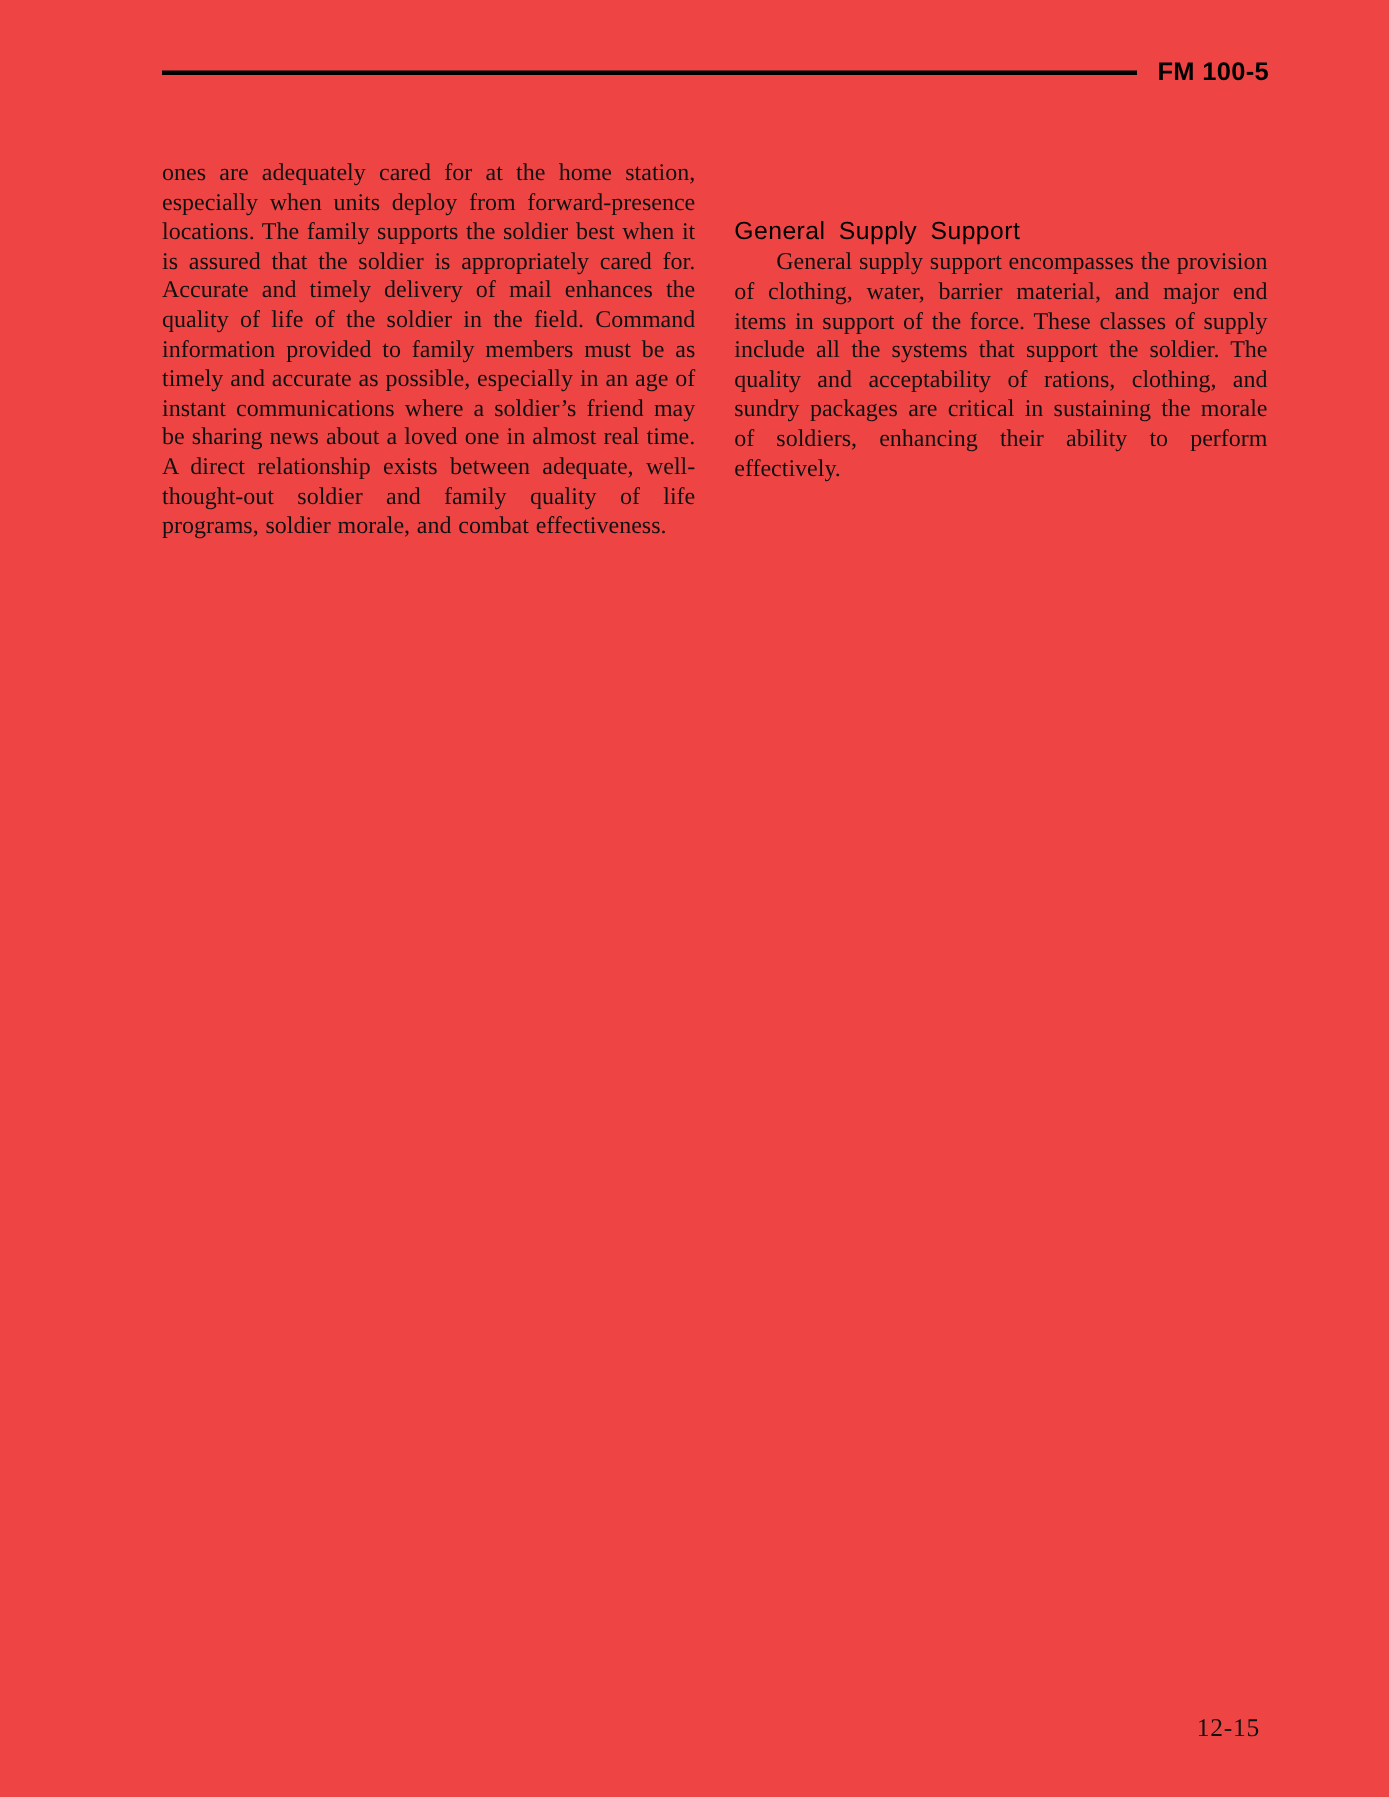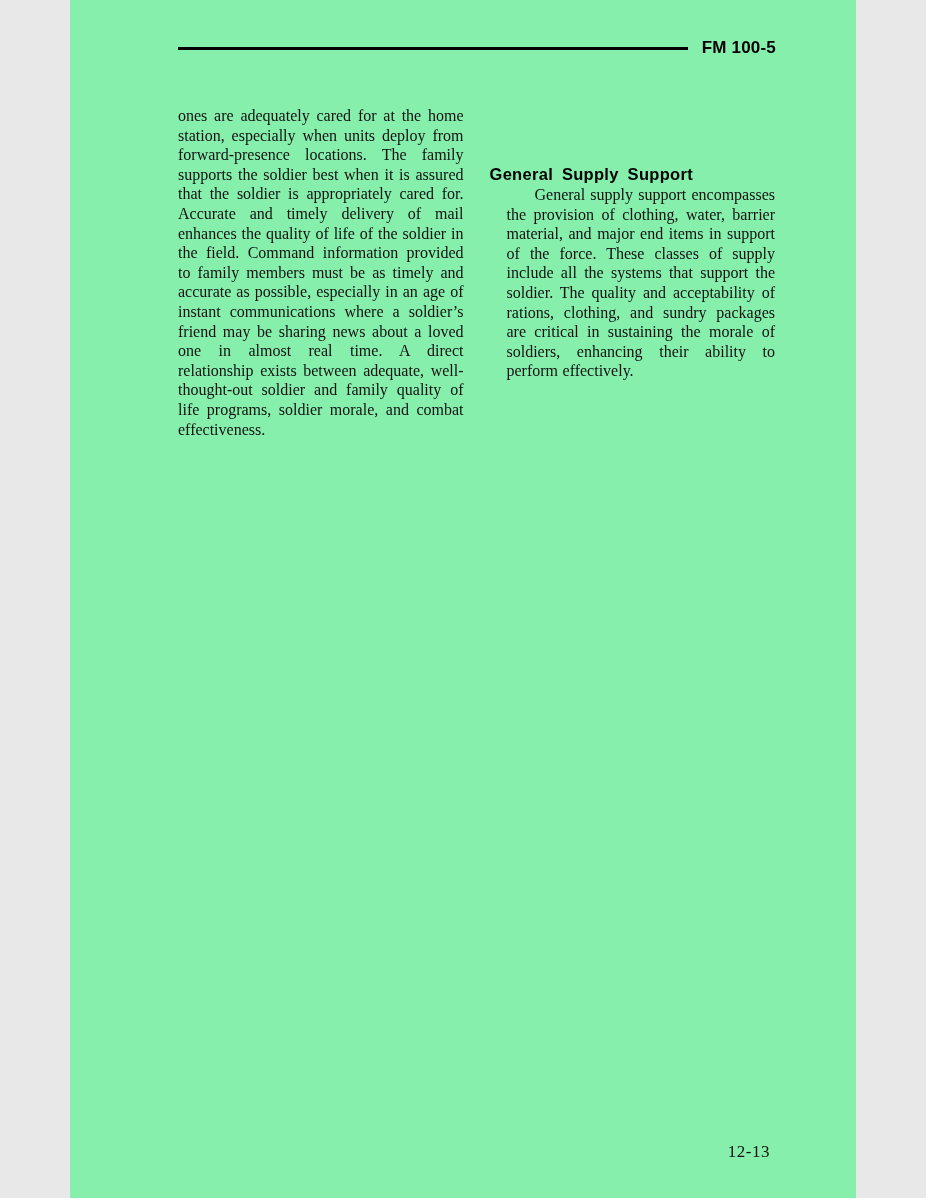--- a/index.html
+++ b/index.html
@@ -2,24 +2,24 @@
 <html><head>
 <meta charset="utf-8">
 <style>
   html, body {
     margin: 0;
     padding: 0;
     background: #e8e8e8;
   }
   .page {
     position: relative;
-    width: 786px;
+    width: 926px;
     height: 1198px;
     margin: 0 auto;
-    background: #86efac;
+    background: #ef4444;
     font-family: "Liberation Serif", serif;
     color: #111111;
     overflow: hidden;
     box-sizing: border-box;
   }
   
   .page-header {
     position: absolute;
     top: 38px;
     left: 108px;
@@ -58,26 +58,25 @@
   }
   .body-par {
     margin: 0;
     font-size: 16px;
     line-height: 19.6px;
     text-align: justify;
     word-spacing: 0.5px;
   }
   .body-par.first-indent {
     text-indent: 28px;
-    margin-left: 17px;
   }
   .section-heading {
     margin: 0 0 1px 0;
     font-family: "Liberation Sans", sans-serif;
-    font-weight: bold;
+    font-weight: normal;
     font-size: 16.5px;
     line-height: 20px;
     letter-spacing: 0.3px;
     word-spacing: 4px;
     color: #000000;
   }
   
   .page-footer {
     position: absolute;
     bottom: 36px;
@@ -106,16 +105,16 @@
     </section>
 
     <section class="column">
       <h2 class="section-heading">General Supply Support</h2>
       <p class="body-par first-indent">General supply support encompasses the provision of clothing, water, barrier material, and major end items in support of the force.  These classes of supply include all the systems that support the soldier.  The quality and acceptability of rations, clothing, and sundry packages are critical in sustaining the morale of soldiers, enhancing their ability to perform effectively.</p>
     </section>
 
   </main>
 
   <footer class="page-footer">
-    <div class="page-number">12-13</div>
+    <div class="page-number">12-15</div>
   </footer>
 
 </div>
 
 </body></html>

